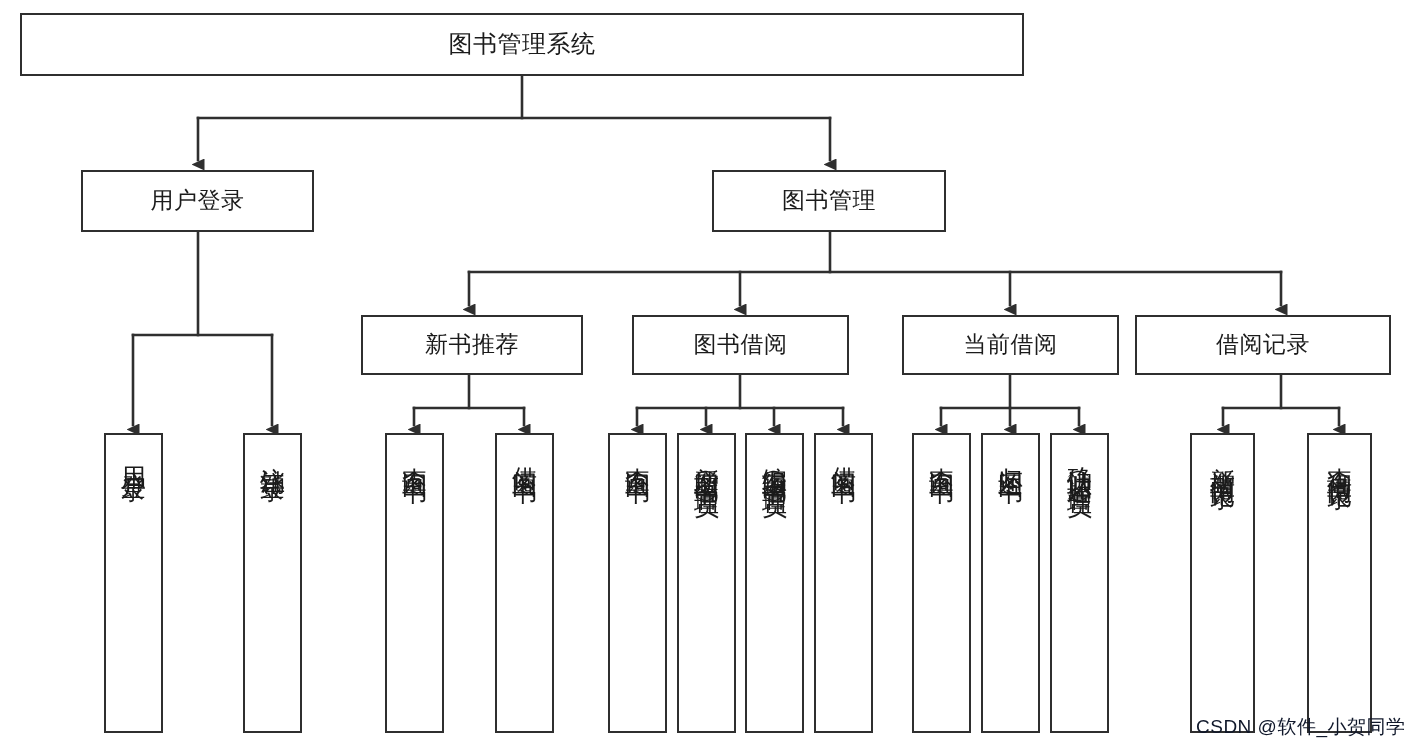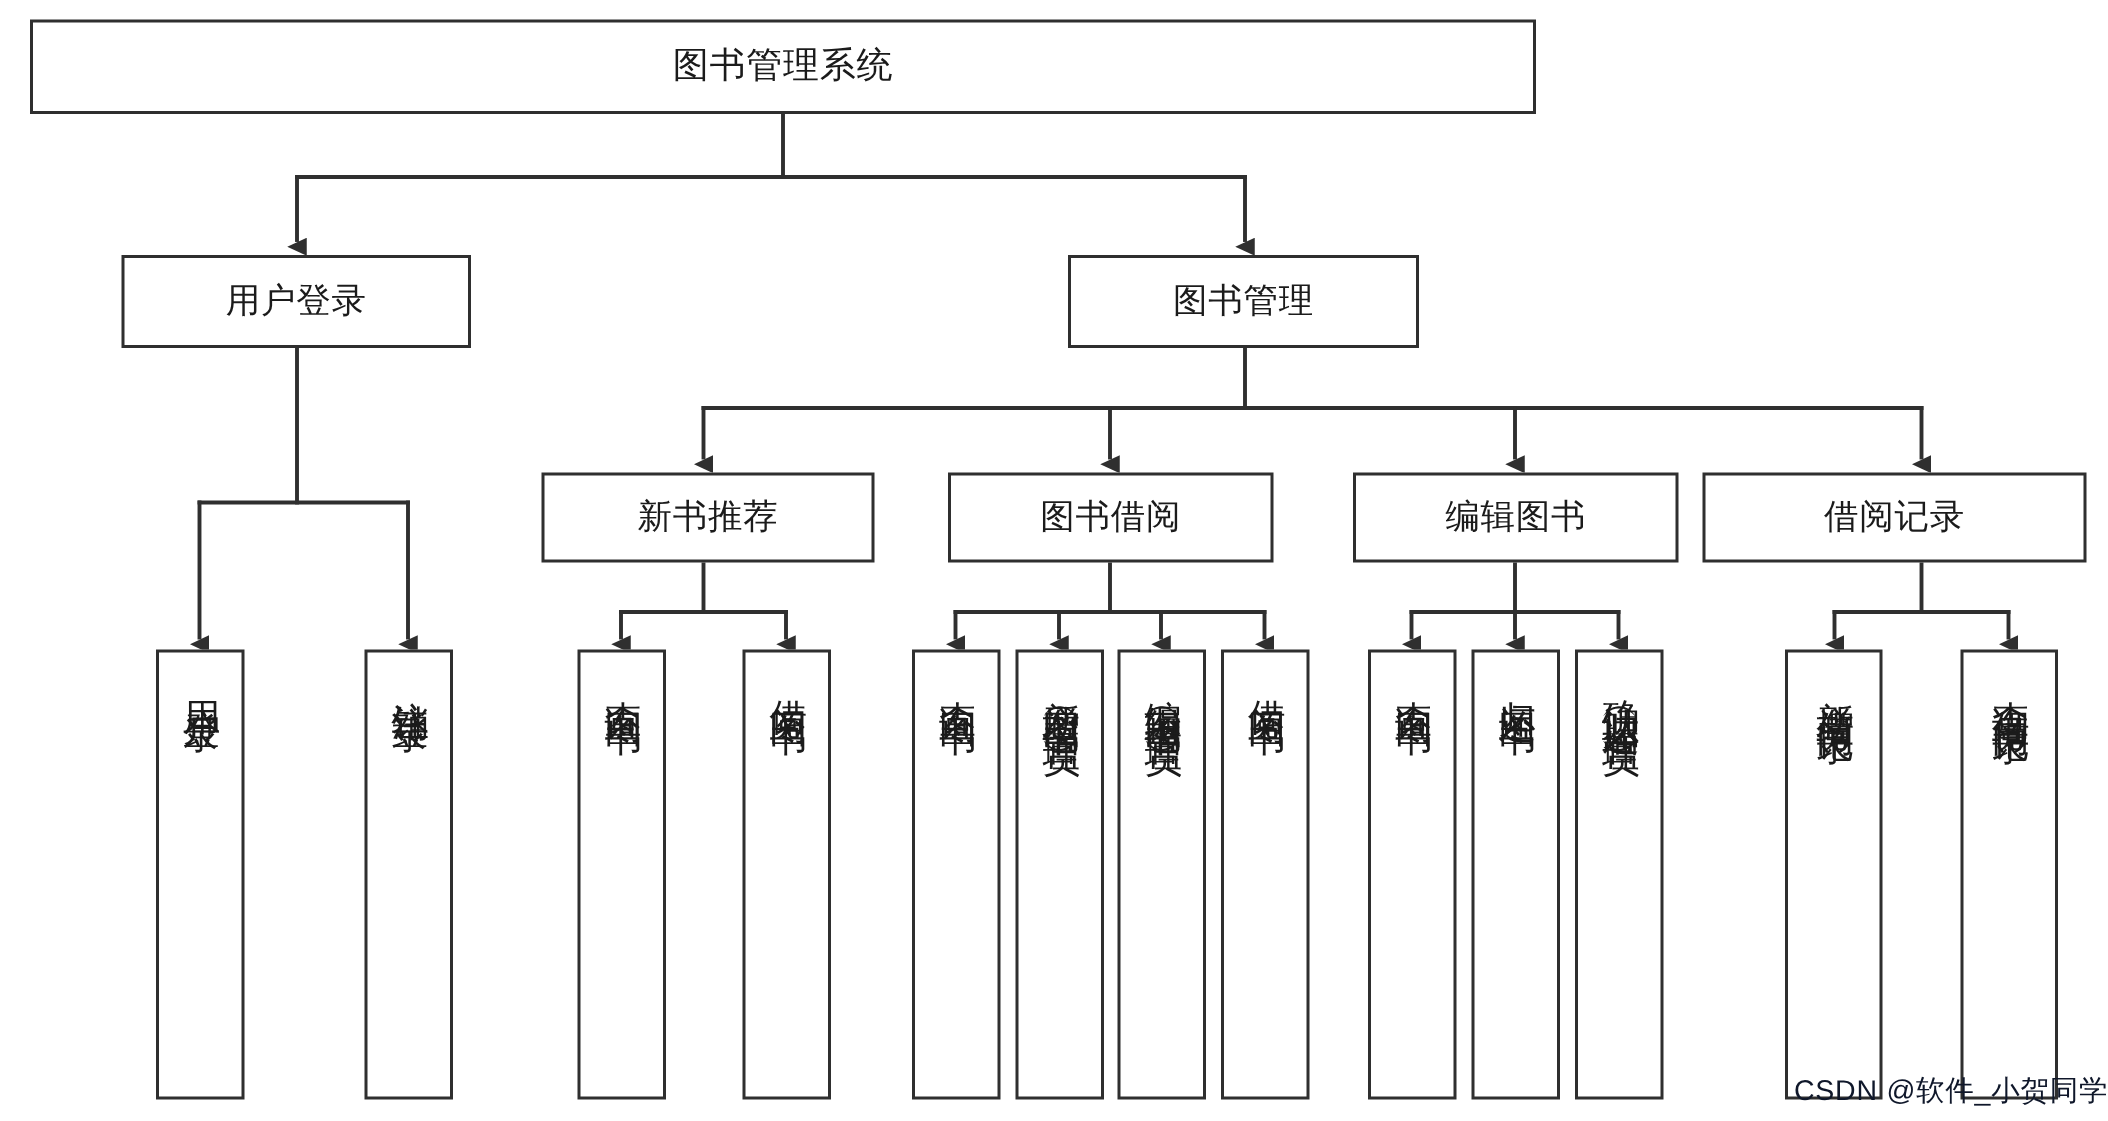--- a/index.html
+++ b/index.html
@@ -138,21 +138,21 @@
 
   <div class="node h-node" style="left:361px; top:315px; width:222px; height:60px;">
     <span class="label">新书推荐</span>
   </div>
 
   <div class="node h-node" style="left:632px; top:315px; width:217px; height:60px;">
     <span class="label">图书借阅</span>
   </div>
 
   <div class="node h-node" style="left:902px; top:315px; width:217px; height:60px;">
-    <span class="label">编辑图书</span>
+    <span class="label">当前借阅</span>
   </div>
 
   <div class="node h-node" style="left:1135px; top:315px; width:256px; height:60px;">
     <span class="label">借阅记录</span>
   </div>
 
   <div class="node v-node" style="left:104px; top:433px; width:59px; height:300px;">
     <span class="label">用户登录</span>
   </div>
 

